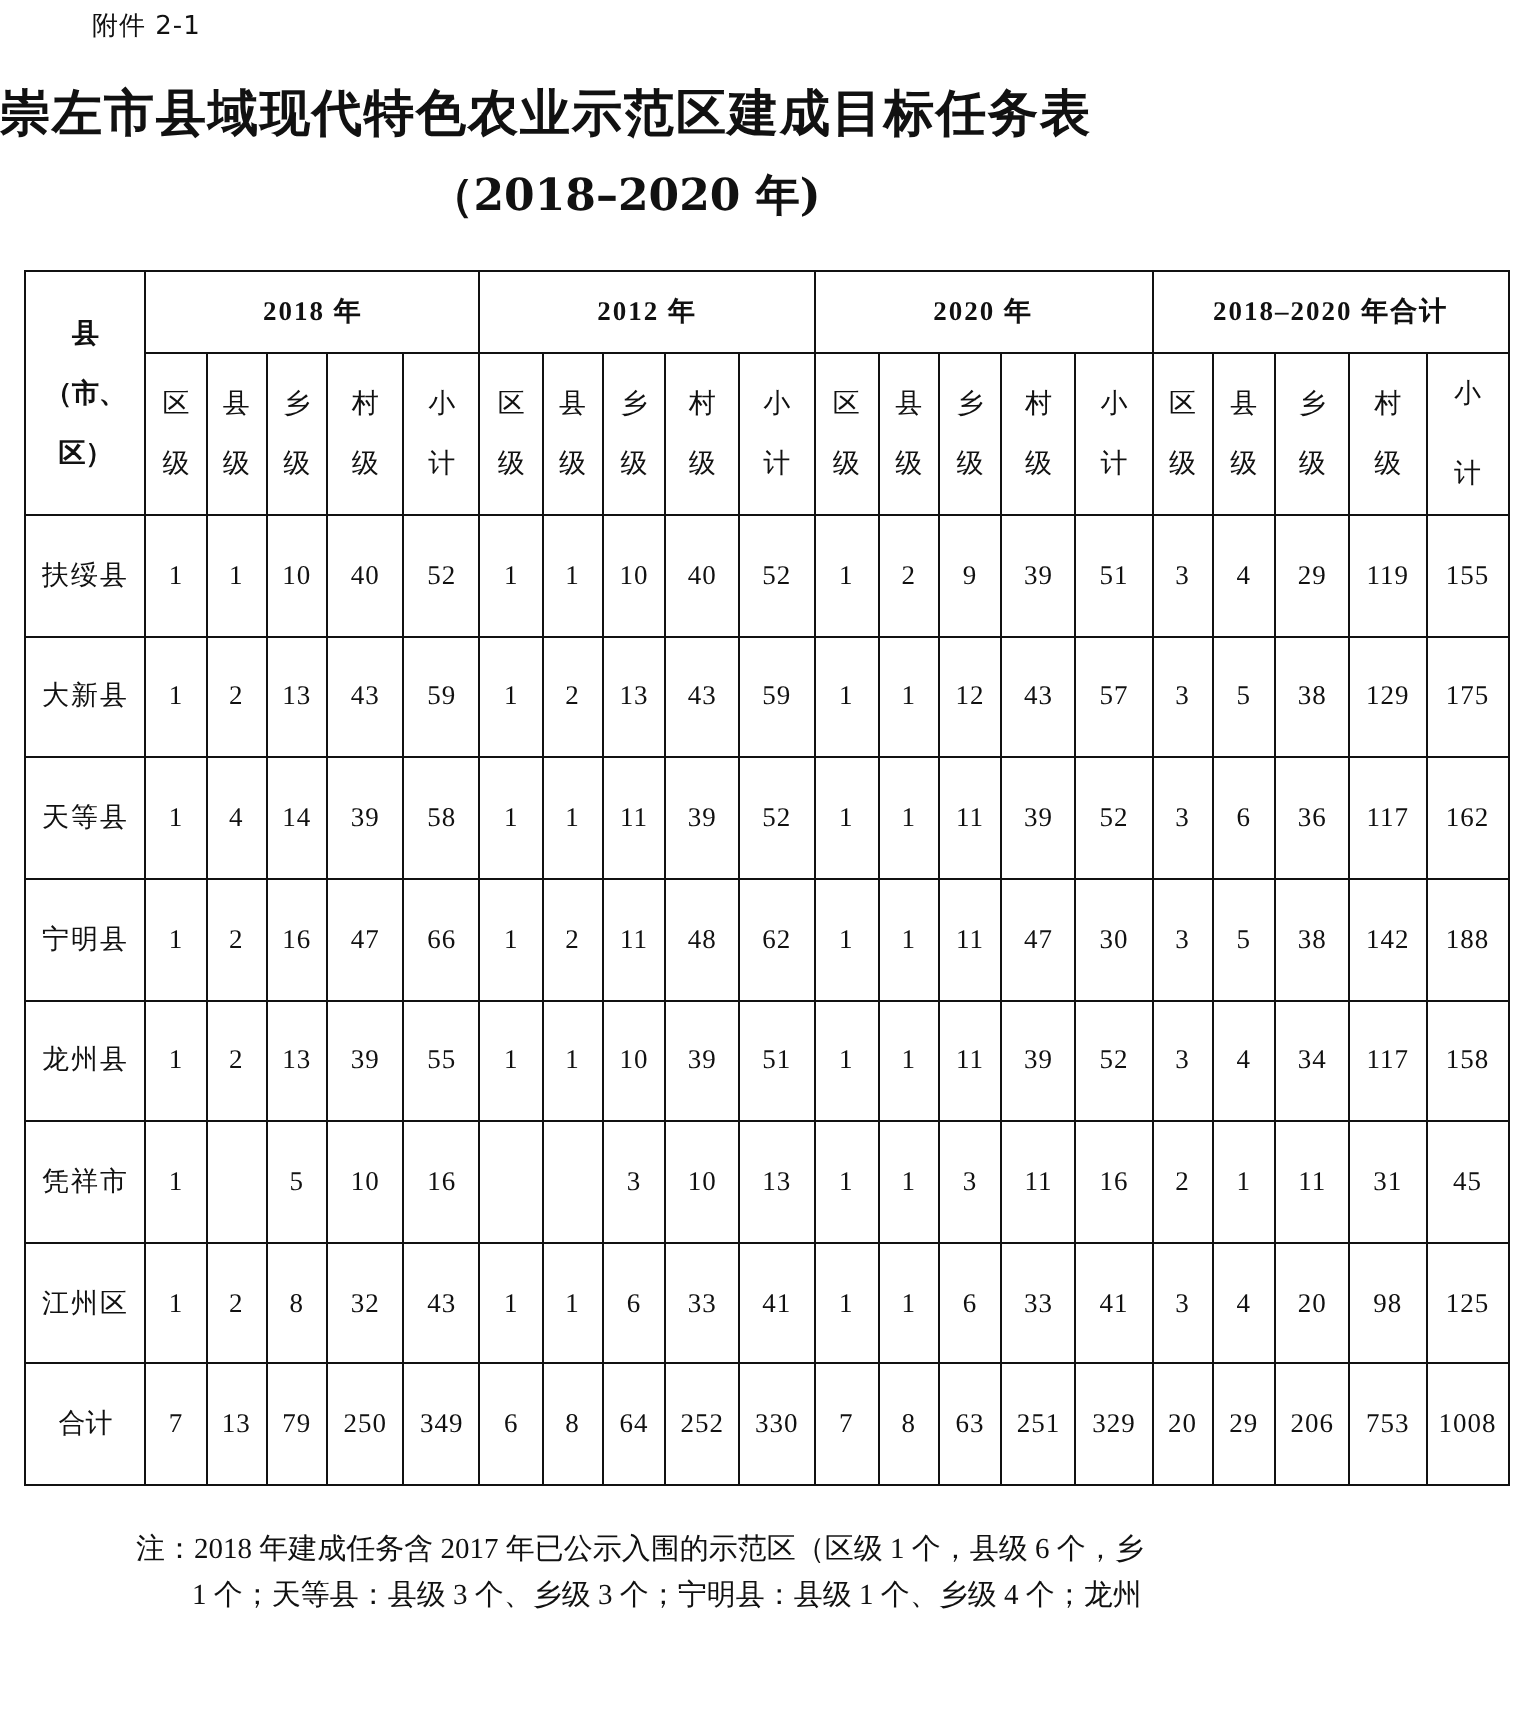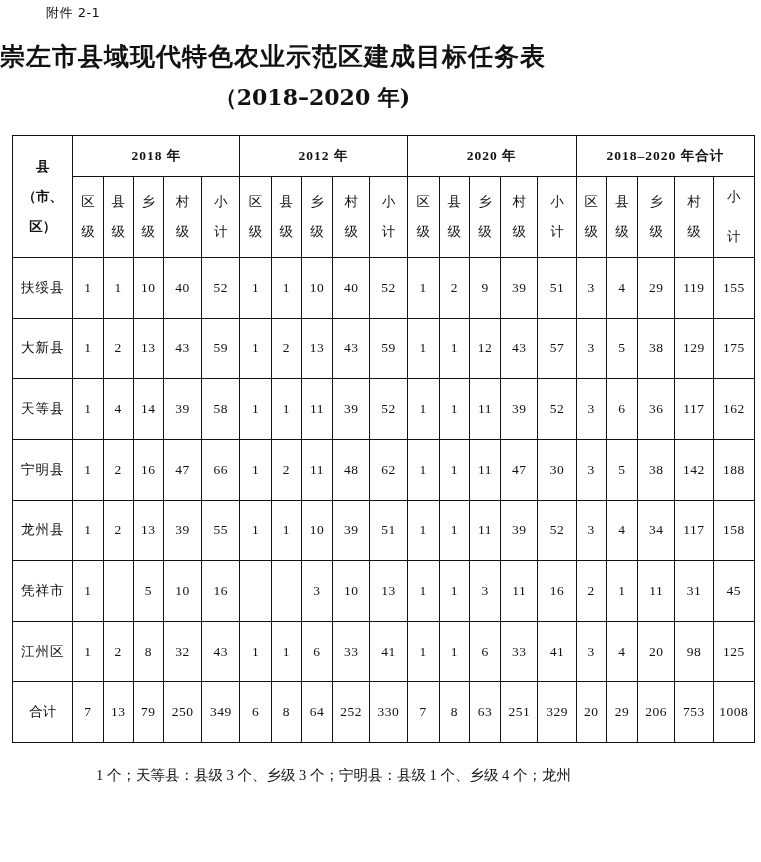--- a/index.html
+++ b/index.html
@@ -351,14 +351,15 @@
         <td class="num">20</td>
         <td class="num">29</td>
         <td class="num">206</td>
         <td class="num">753</td>
         <td class="num">1008</td>
       </tr>
     </tbody>
 </table>
 
 <div class="note">
+  <span class="l1">注：2018 年建成任务含 2017 年已公示入围的示范区（区级 1 个，县级 6 个，乡</span>
   <span class="ln">1 个；天等县：县级 3 个、乡级 3 个；宁明县：县级 1 个、乡级 4 个；龙州</span>
 </div>
 
 </body></html>

